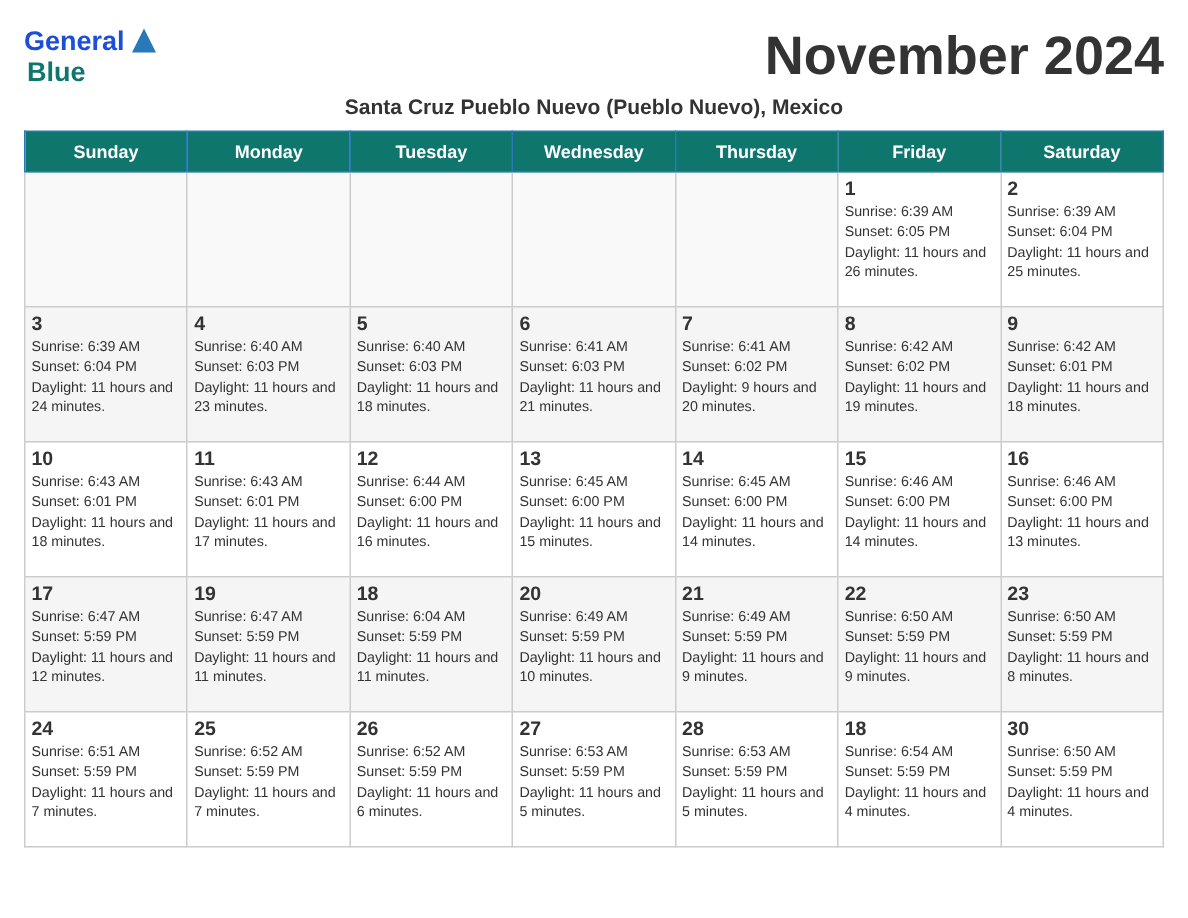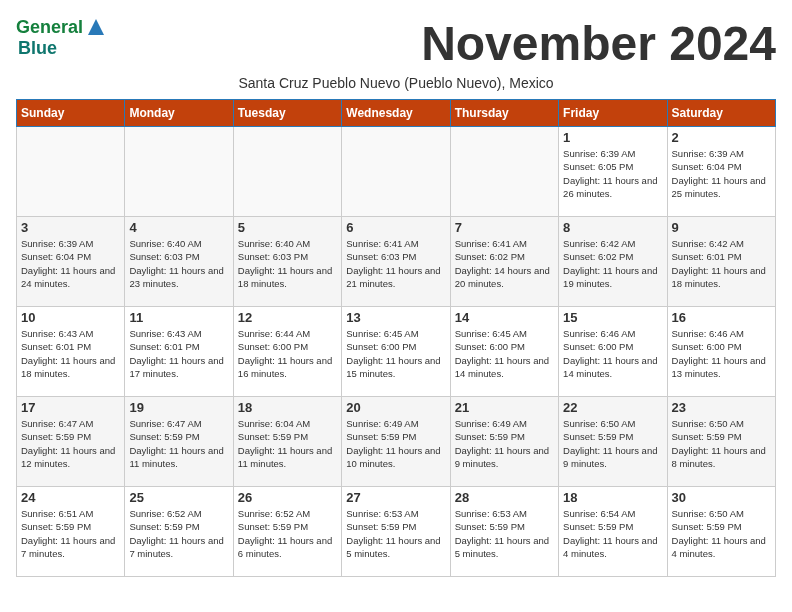--- a/index.html
+++ b/index.html
@@ -15,43 +15,44 @@
       align-items: flex-start;
       justify-content: space-between;
       margin-bottom: 4px;
     }
     .logo {
       display: flex;
       flex-direction: column;
       align-items: flex-start;
     }
     .month-title {
-      font-size: 48px;
+      font-size: 36px;
       font-weight: bold;
       color: #333;
       text-align: right;
     }
     .subtitle {
       text-align: center;
       font-size: 14px;
       color: #333;
       margin-bottom: 8px;
+      font-weight: bold;
     }
     table {
       width: 100%;
       border-collapse: collapse;
       table-layout: fixed;
     }
     th {
-      background: #c2410c;
+      background: #0f766e;
       color: #fff;
       font-size: 12px;
       font-weight: bold;
       padding: 6px 4px;
-      text-align: left;
+      text-align: center;
       border: 1px solid #2979b8;
     }
     td {
       border: 1px solid #ccc;
       vertical-align: top;
       padding: 3px 4px;
       font-size: 10px;
       color: #333;
       height: 90px;
       background: #fff;
@@ -77,21 +78,21 @@
     tr:nth-child(even) td.empty {
       background: #f0f0f0;
     }
   </style>
 </head>
 <body>
 
 <div class="header-area">
   <div class="logo">
     <div style="display:flex;align-items:center;gap:2px;">
-      <span style="font-size:18px;font-weight:bold;color:#15803d;">General</span>
+      <span style="font-size:18px;font-weight:bold;color:#1d4ed8;">General</span>
       <svg width="22" height="22" viewBox="0 0 22 22">
         <polygon points="11,3 19,19 3,19" fill="#2979b8"></polygon>
       </svg>
     </div>
     <span style="font-size:18px;font-weight:bold;color:#0f766e;margin-left:2px;">Blue</span>
   </div>
   <div class="month-title">November 2024</div>
 </div>
 
 <div class="subtitle">Santa Cruz Pueblo Nuevo (Pueblo Nuevo), Mexico</div>
@@ -150,21 +151,21 @@
         <td>
           <span class="day-num">6</span>
           <div class="cell-text">Sunrise: 6:41 AM</div>
           <div class="cell-text">Sunset: 6:03 PM</div>
           <div class="cell-text">Daylight: 11 hours and 21 minutes.</div>
         </td>
         <td>
           <span class="day-num">7</span>
           <div class="cell-text">Sunrise: 6:41 AM</div>
           <div class="cell-text">Sunset: 6:02 PM</div>
-          <div class="cell-text">Daylight: 14 hours and 20 minutes.</div>
+          <div class="cell-text">Daylight: 9 hours and 20 minutes.</div>
         </td>
         <td>
           <span class="day-num">8</span>
           <div class="cell-text">Sunrise: 6:42 AM</div>
           <div class="cell-text">Sunset: 6:02 PM</div>
           <div class="cell-text">Daylight: 11 hours and 19 minutes.</div>
         </td>
         <td>
           <span class="day-num">9</span>
           <div class="cell-text">Sunrise: 6:42 AM</div>

